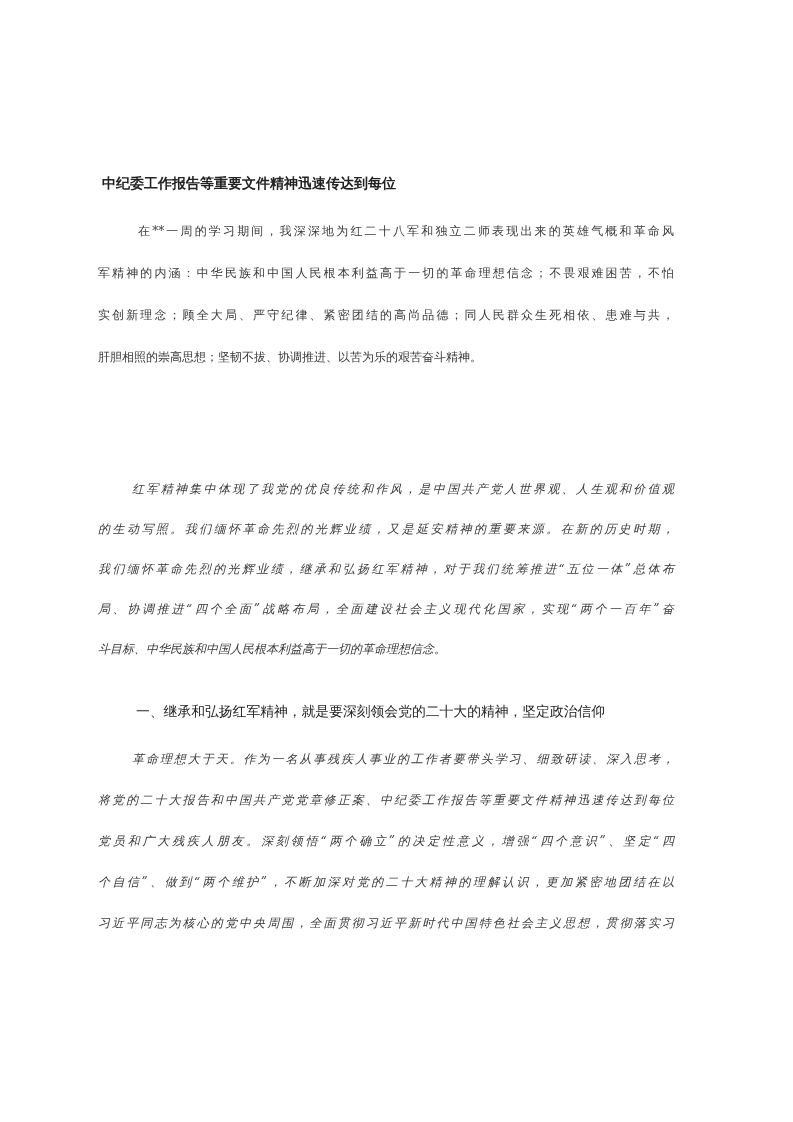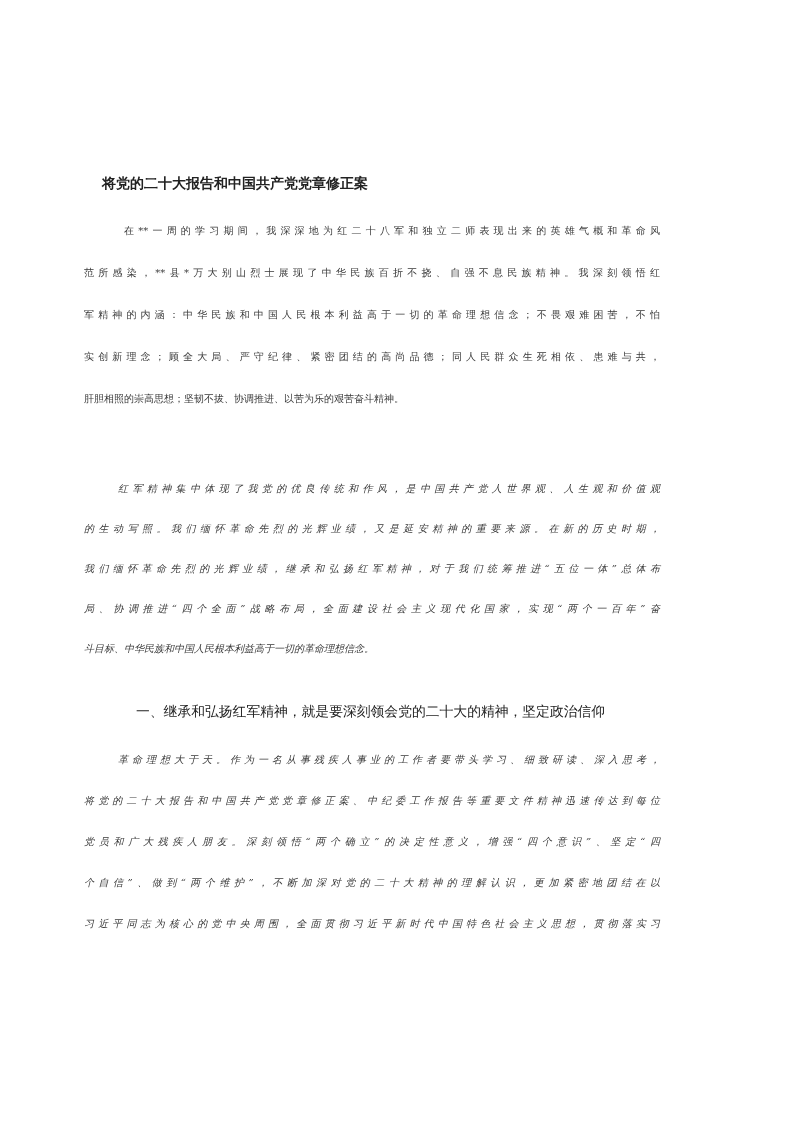--- a/index.html
+++ b/index.html
@@ -28,23 +28,23 @@
       top: 173px;
       width: 576px;
       font-size: 14px;
       line-height: 20px;
       font-weight: bold;
       color: #222222;
       white-space: nowrap;
     }
     .para {
       position: absolute;
-      left: 84px;
+      left: 98px;
       width: 576px;
-      font-size: 10px;
+      font-size: 12px;
     }
     .line {
       display: block;
       width: 100%;
       text-align: justify;
       text-align-last: justify;
       white-space: normal;
     }
     .line.last {
       text-align-last: left;
@@ -68,25 +68,24 @@
       white-space: nowrap;
     }
     #para3 { top: 739px; }
     #para3 .line { line-height: 41px; height: 41px; font-style: italic; }
   </style>
 </head>
 <body>
 
 <div class="page">
 
-  <div class="title">将党的二十大报告和中国共产党党章修正案</div>
+  <div class="title">中纪委工作报告等重要文件精神迅速传达到每位</div>
 
   <div class="para" id="para1">
     <span class="line indent1">在**一周的学习期间，我深深地为红二十八军和独立二师表现出来的英雄气概和革命风</span>
-    <span class="line">范所感染，**县*万大别山烈士展现了中华民族百折不挠、自强不息民族精神。我深刻领悟红</span>
     <span class="line">军精神的内涵：中华民族和中国人民根本利益高于一切的革命理想信念；不畏艰难困苦，不怕</span>
     <span class="line">实创新理念；顾全大局、严守纪律、紧密团结的高尚品德；同人民群众生死相依、患难与共，</span>
     <span class="line last">肝胆相照的崇高思想；坚韧不拔、协调推进、以苦为乐的艰苦奋斗精神。</span>
   </div>
 
   <div class="para" id="para2">
     <span class="line indent2">红军精神集中体现了我党的优良传统和作风，是中国共产党人世界观、人生观和价值观</span>
     <span class="line">的生动写照。我们缅怀革命先烈的光辉业绩，又是延安精神的重要来源。在新的历史时期，</span>
     <span class="line">我们缅怀革命先烈的光辉业绩，继承和弘扬红军精神，对于我们统筹推进“五位一体”总体布</span>
     <span class="line">局、协调推进“四个全面”战略布局，全面建设社会主义现代化国家，实现“两个一百年”奋</span>

